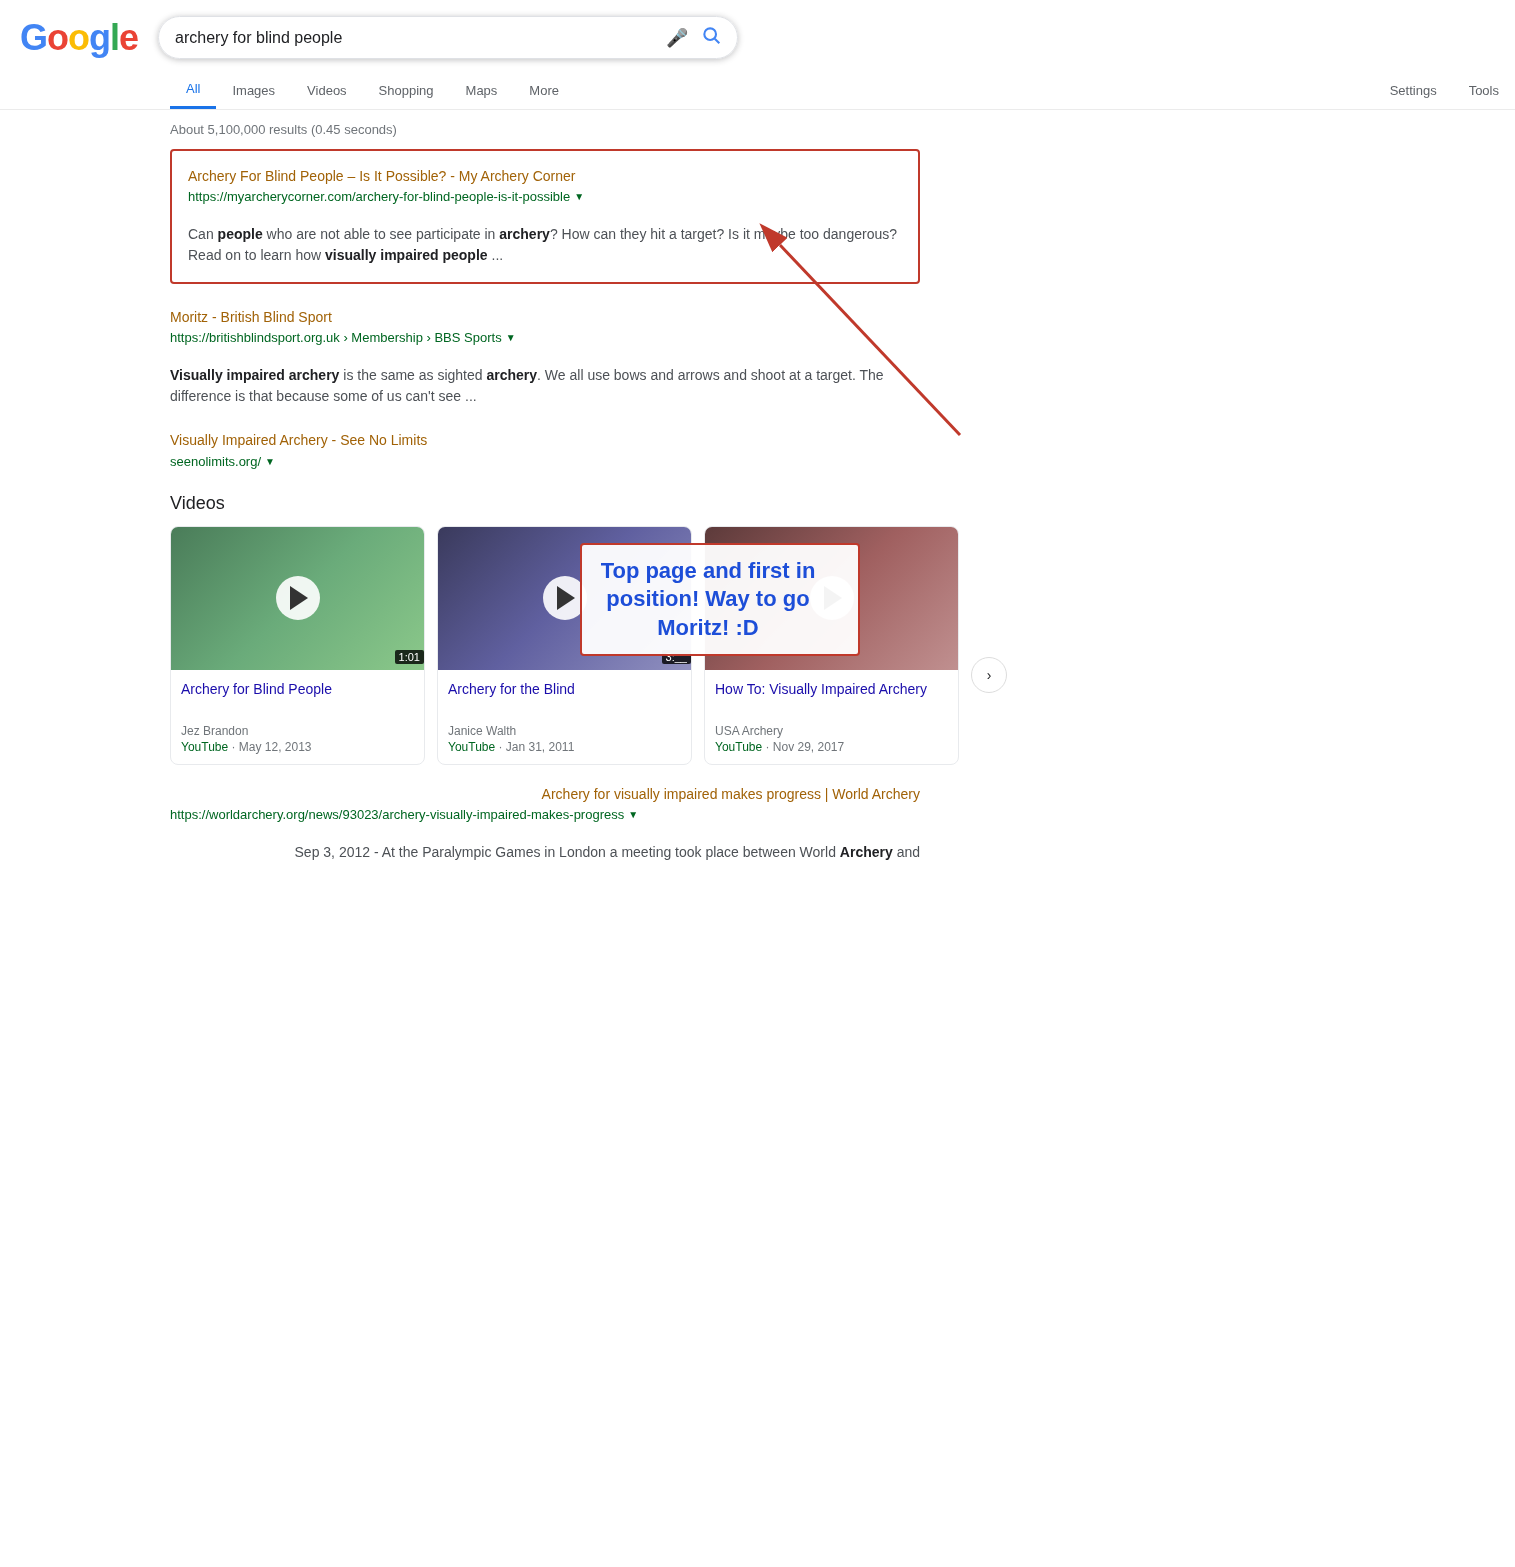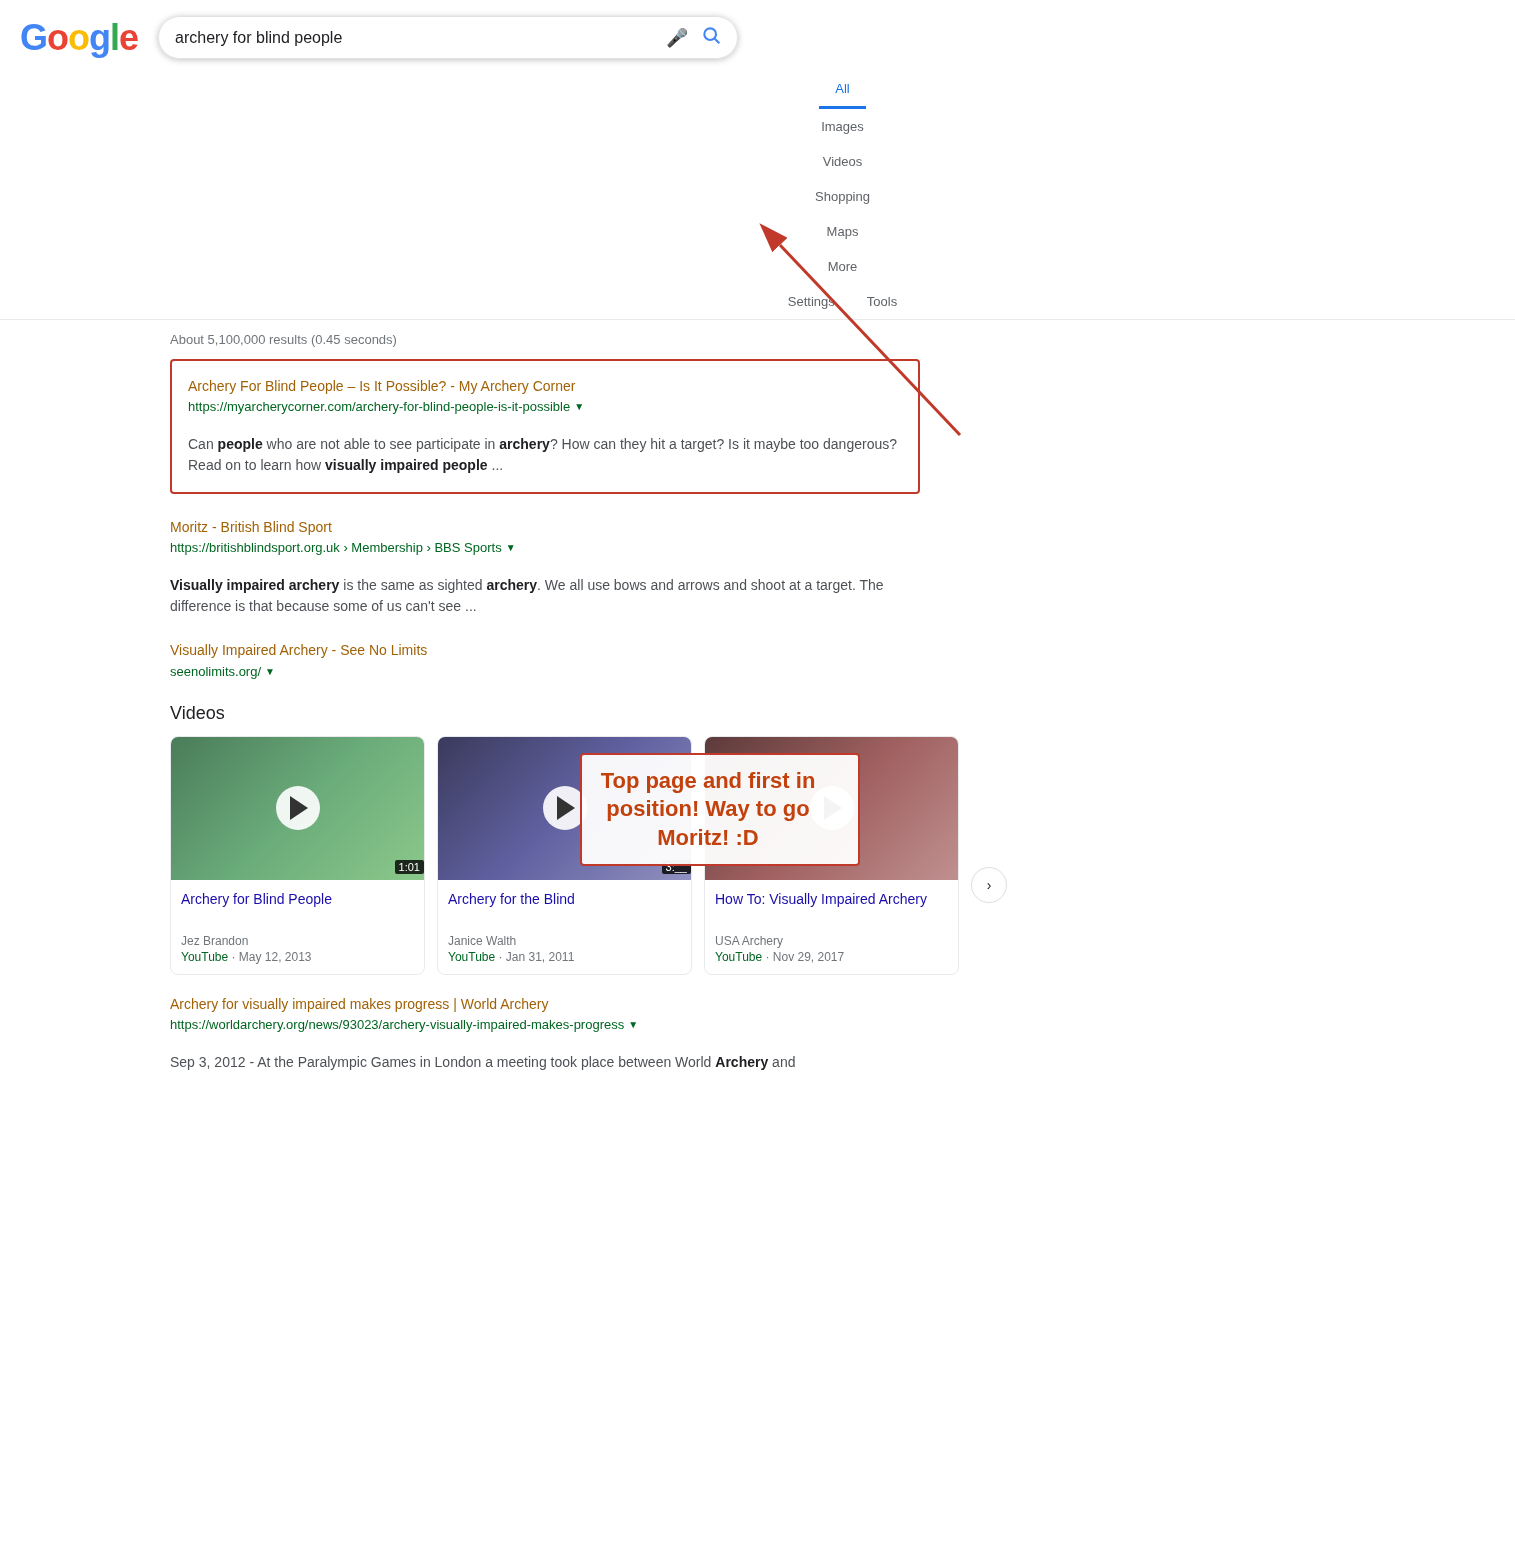--- a/index.html
+++ b/index.html
@@ -13,21 +13,21 @@
     .g-yellow { color: #FBBC05; }
     .g-green { color: #34A853; }
 
     .search-bar-container { display: flex; align-items: center; border: 1px solid #dfe1e5; border-radius: 24px; padding: 8px 16px; width: 580px; box-shadow: 0 1px 6px rgba(32,33,36,.28); }
     .search-input { border: none; outline: none; font-size: 16px; flex: 1; color: #202124; }
     .search-icons { display: flex; align-items: center; gap: 12px; }
     .mic-icon { color: #4285F4; font-size: 18px; cursor: pointer; }
     .search-icon-btn { color: #4285F4; font-size: 18px; cursor: pointer; }
 
     
-    .nav { display: flex; align-items: center; padding: 8px 0 0 170px; border-bottom: 1px solid #ebebeb; gap: 0; margin-top: 4px; flex-direction: column; }
+    .nav { display: flex; align-items: center; padding: 8px 0 0 170px; border-bottom: 1px solid #ebebeb; gap: 0; margin-top: 4px; }
     .nav-item { padding: 10px 16px; font-size: 13px; color: #5f6368; cursor: pointer; text-decoration: none; position: relative; }
     .nav-item.active { color: #1a73e8; border-bottom: 3px solid #1a73e8; font-weight: 500; }
     .nav-divider { flex: 1; }
     .nav-right { display: flex; gap: 0; }
     .nav-right .nav-item { color: #5f6368; }
 
     
     .results-info { padding: 12px 0 12px 170px; font-size: 13px; color: #70757a; }
 
     
@@ -56,21 +56,21 @@
     .video-info { padding: 10px; }
     .video-title { font-size: 14px; color: #1a0dab; line-height: 1.3; margin-bottom: 8px; min-height: 36px; }
     .video-meta { margin-top: 8px; }
     .video-author { font-size: 12px; color: #70757a; margin-bottom: 2px; }
     .video-source { font-size: 12px; color: #70757a; }
     .video-source .yt { color: #006621; }
     .video-next-btn { width: 36px; height: 36px; border: 1px solid #ddd; border-radius: 50%; display: flex; align-items: center; justify-content: center; cursor: pointer; flex-shrink: 0; align-self: center; margin-top: 60px; }
 
     
     .annotation-box { position: absolute; border: 2px solid #c0392b; background: rgba(255,255,255,0.95); padding: 12px 16px; border-radius: 4px; z-index: 10; }
-    .annotation-text { font-size: 22px; font-weight: bold; color: #c2410c; line-height: 1.3; text-align: center; max-width: 220px; }
+    .annotation-text { font-size: 22px; font-weight: bold; color: #1d4ed8; line-height: 1.3; text-align: center; max-width: 220px; }
 
     
     .bottom-result { margin-top: 8px; max-width: 750px; }
 
     
     .page-wrapper { position: relative; overflow: hidden; }
     .results-area { position: relative; }
 
     .videos-wrapper { position: relative; }
   </style>
@@ -209,21 +209,21 @@
 
         <div class="video-next-btn">›</div>
       </div>
 
       <div class="annotation-box" style="left: 410px; top: 50px; width: 280px;">
         <div class="annotation-text">Top page and first in position! Way to go Moritz! :D</div>
       </div>
 
     </div>
 
-    <div class="bottom-result result" style="margin-top: 20px;">
+    <div class="bottom-result result" style="margin-top: 20px; text-align: right;">
       <a class="result-title">Archery for visually impaired makes progress | World Archery</a>
       <div class="result-url">
         <span>https://worldarchery.org/news/93023/archery-visually-impaired-makes-progress</span>
         <span class="dropdown-arrow">▼</span>
       </div>
       <div class="result-snippet">
         Sep 3, 2012 - At the Paralympic Games in London a meeting took place between World <b>Archery</b> and
       </div>
     </div>
 

